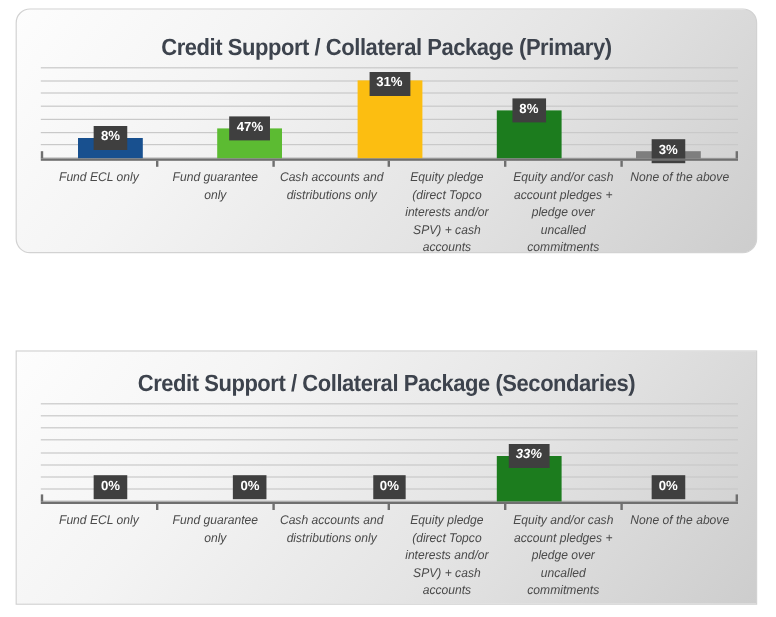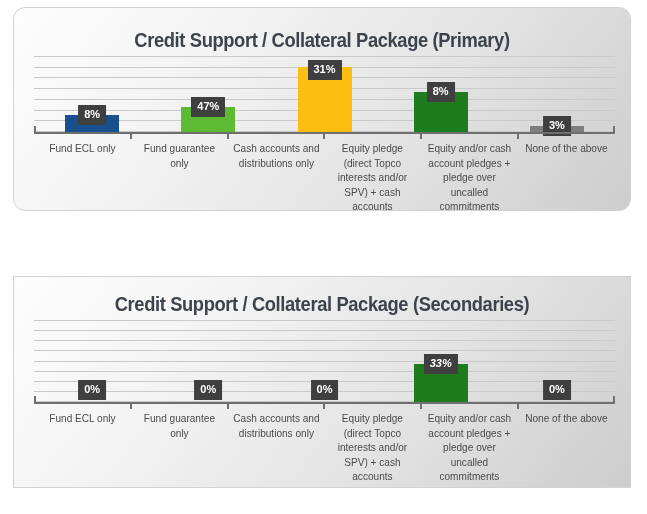--- a/index.html
+++ b/index.html
@@ -26,21 +26,21 @@
   .chart-panel {
     position: absolute;
     left: 13px;
     width: 618px;
     background: linear-gradient(128deg, #fdfdfd 0%, #f4f4f4 28%, #e4e4e4 62%, #cdcdcd 100%);
     border: 1px solid #d2d2d2;
     box-sizing: border-box;
     overflow: hidden;
   }
   .chart-panel.primary   { top: 7px;   height: 204px; border-radius: 12px; }
-  .chart-panel.secondary { top: 276px; height: 212px; }
+  .chart-panel.secondary { top: 292px; height: 212px; }
 
   .chart-title {
     position: absolute;
     left: 0;
     right: 0;
     text-align: center;
     color: #3d434d;
     font-weight: bold;
     font-size: 19.5px;
     letter-spacing: -0.4px;
@@ -154,20 +154,21 @@
     height: 5px;
     background: #6f6f6f;
   }
 
   
   .cat-labels {
     position: absolute;
     left: 20px;
     right: 15px;
     display: flex;
+    font-style: italic;
   }
   .chart-panel.primary   .cat-labels { top: 133px; }
   .chart-panel.secondary .cat-labels { top: 134px; }
   .cat-cell {
     flex: 1 1 0;
     text-align: center;
     color: #4a4a4a;
     font-size: 10.5px;
     line-height: 14.5px;
     padding: 0 2px;

